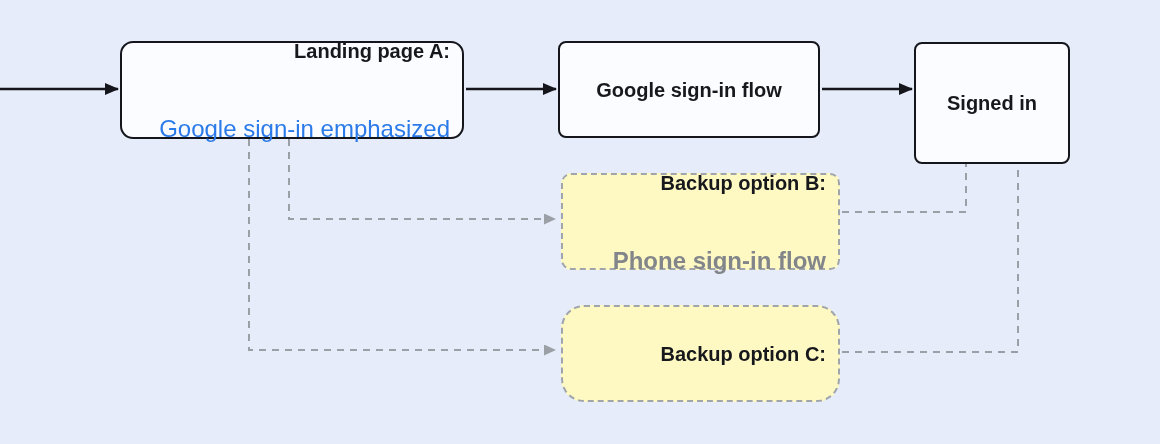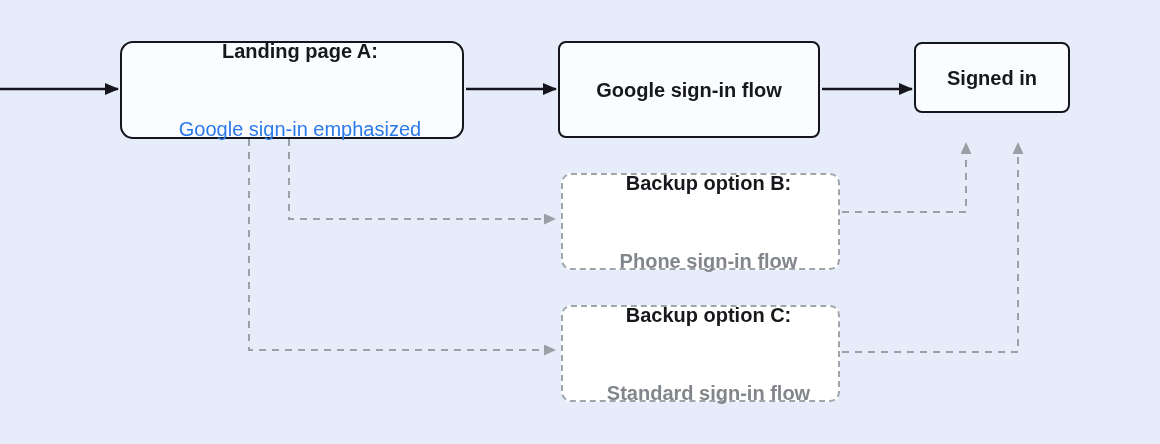--- a/index.html
+++ b/index.html
@@ -28,56 +28,56 @@
     flex-direction: column;
     justify-content: center;
     gap: 14px;
   }
   .node--solid {
     background: #fafcff;
     border: 2.5px solid #15151c;
     border-radius: 13px;
   }
   .node--dashed {
-    background: #ffffff;
+    background: #fef9c3;
     border: 2px dashed #9fa5ab;
     border-radius: 10px;
   }
   .node--left {
-    align-items: center;
+    align-items: flex-end;
     padding-left: 28px;
     padding-right: 12px;
   }
   .node--center {
     align-items: center;
     text-align: center;
     border-radius: 8px;
   }
   .node-title {
     font-size: 20px;
     font-weight: 700;
     color: #17181c;
     line-height: 24px;
     white-space: nowrap;
   }
   .node-subtitle {
-    font-size: 20px;
+    font-size: 24px;
     font-weight: 400;
     line-height: 24px;
     white-space: nowrap;
     margin-top: 40px;
   }
   .node-subtitle--blue { color: #2b7ae9; }
   .node-subtitle--gray { color: #82868b; font-weight: bold; }
 
   #node-landing-a  { left: 120px; top: 41px;  width: 344px; height: 98px; }
   #node-google     { left: 558px; top: 41px;  width: 262px; height: 97px; }
-  #node-signed-in  { left: 914px; top: 42px;  width: 156px; height: 71px; align-items: center; }
+  #node-signed-in  { left: 914px; top: 42px;  width: 156px; height: 122px; align-items: center; }
   #node-backup-b   { left: 561px; top: 173px; width: 279px; height: 97px; }
-  #node-backup-c   { left: 561px; top: 305px; width: 279px; height: 97px; }
+  #node-backup-c   { left: 561px; top: 305px; width: 279px; height: 97px; border-radius: 23px; }
 </style>
 </head>
 <body>
 
 <div class="canvas">
 
   <svg class="connector-layer" viewBox="0 0 1160 444" xmlns="http://www.w3.org/2000/svg" aria-hidden="true">
     <defs>
       <marker id="arrow-black" markerUnits="userSpaceOnUse" markerWidth="14" markerHeight="12" refX="13" refY="6" orient="auto">
         <path d="M0 0 L14 6 L0 12 Z" fill="#15151c"></path>
@@ -110,16 +110,15 @@
     <div class="node-title">Signed in</div>
   </div>
 
   <div class="node node--dashed node--left" id="node-backup-b">
     <div class="node-title">Backup option B:</div>
     <div class="node-subtitle node-subtitle--gray">Phone sign-in flow</div>
   </div>
 
   <div class="node node--dashed node--left" id="node-backup-c">
     <div class="node-title">Backup option C:</div>
-    <div class="node-subtitle node-subtitle--gray">Standard sign-in flow</div>
   </div>
 
 </div>
 
 </body></html>

